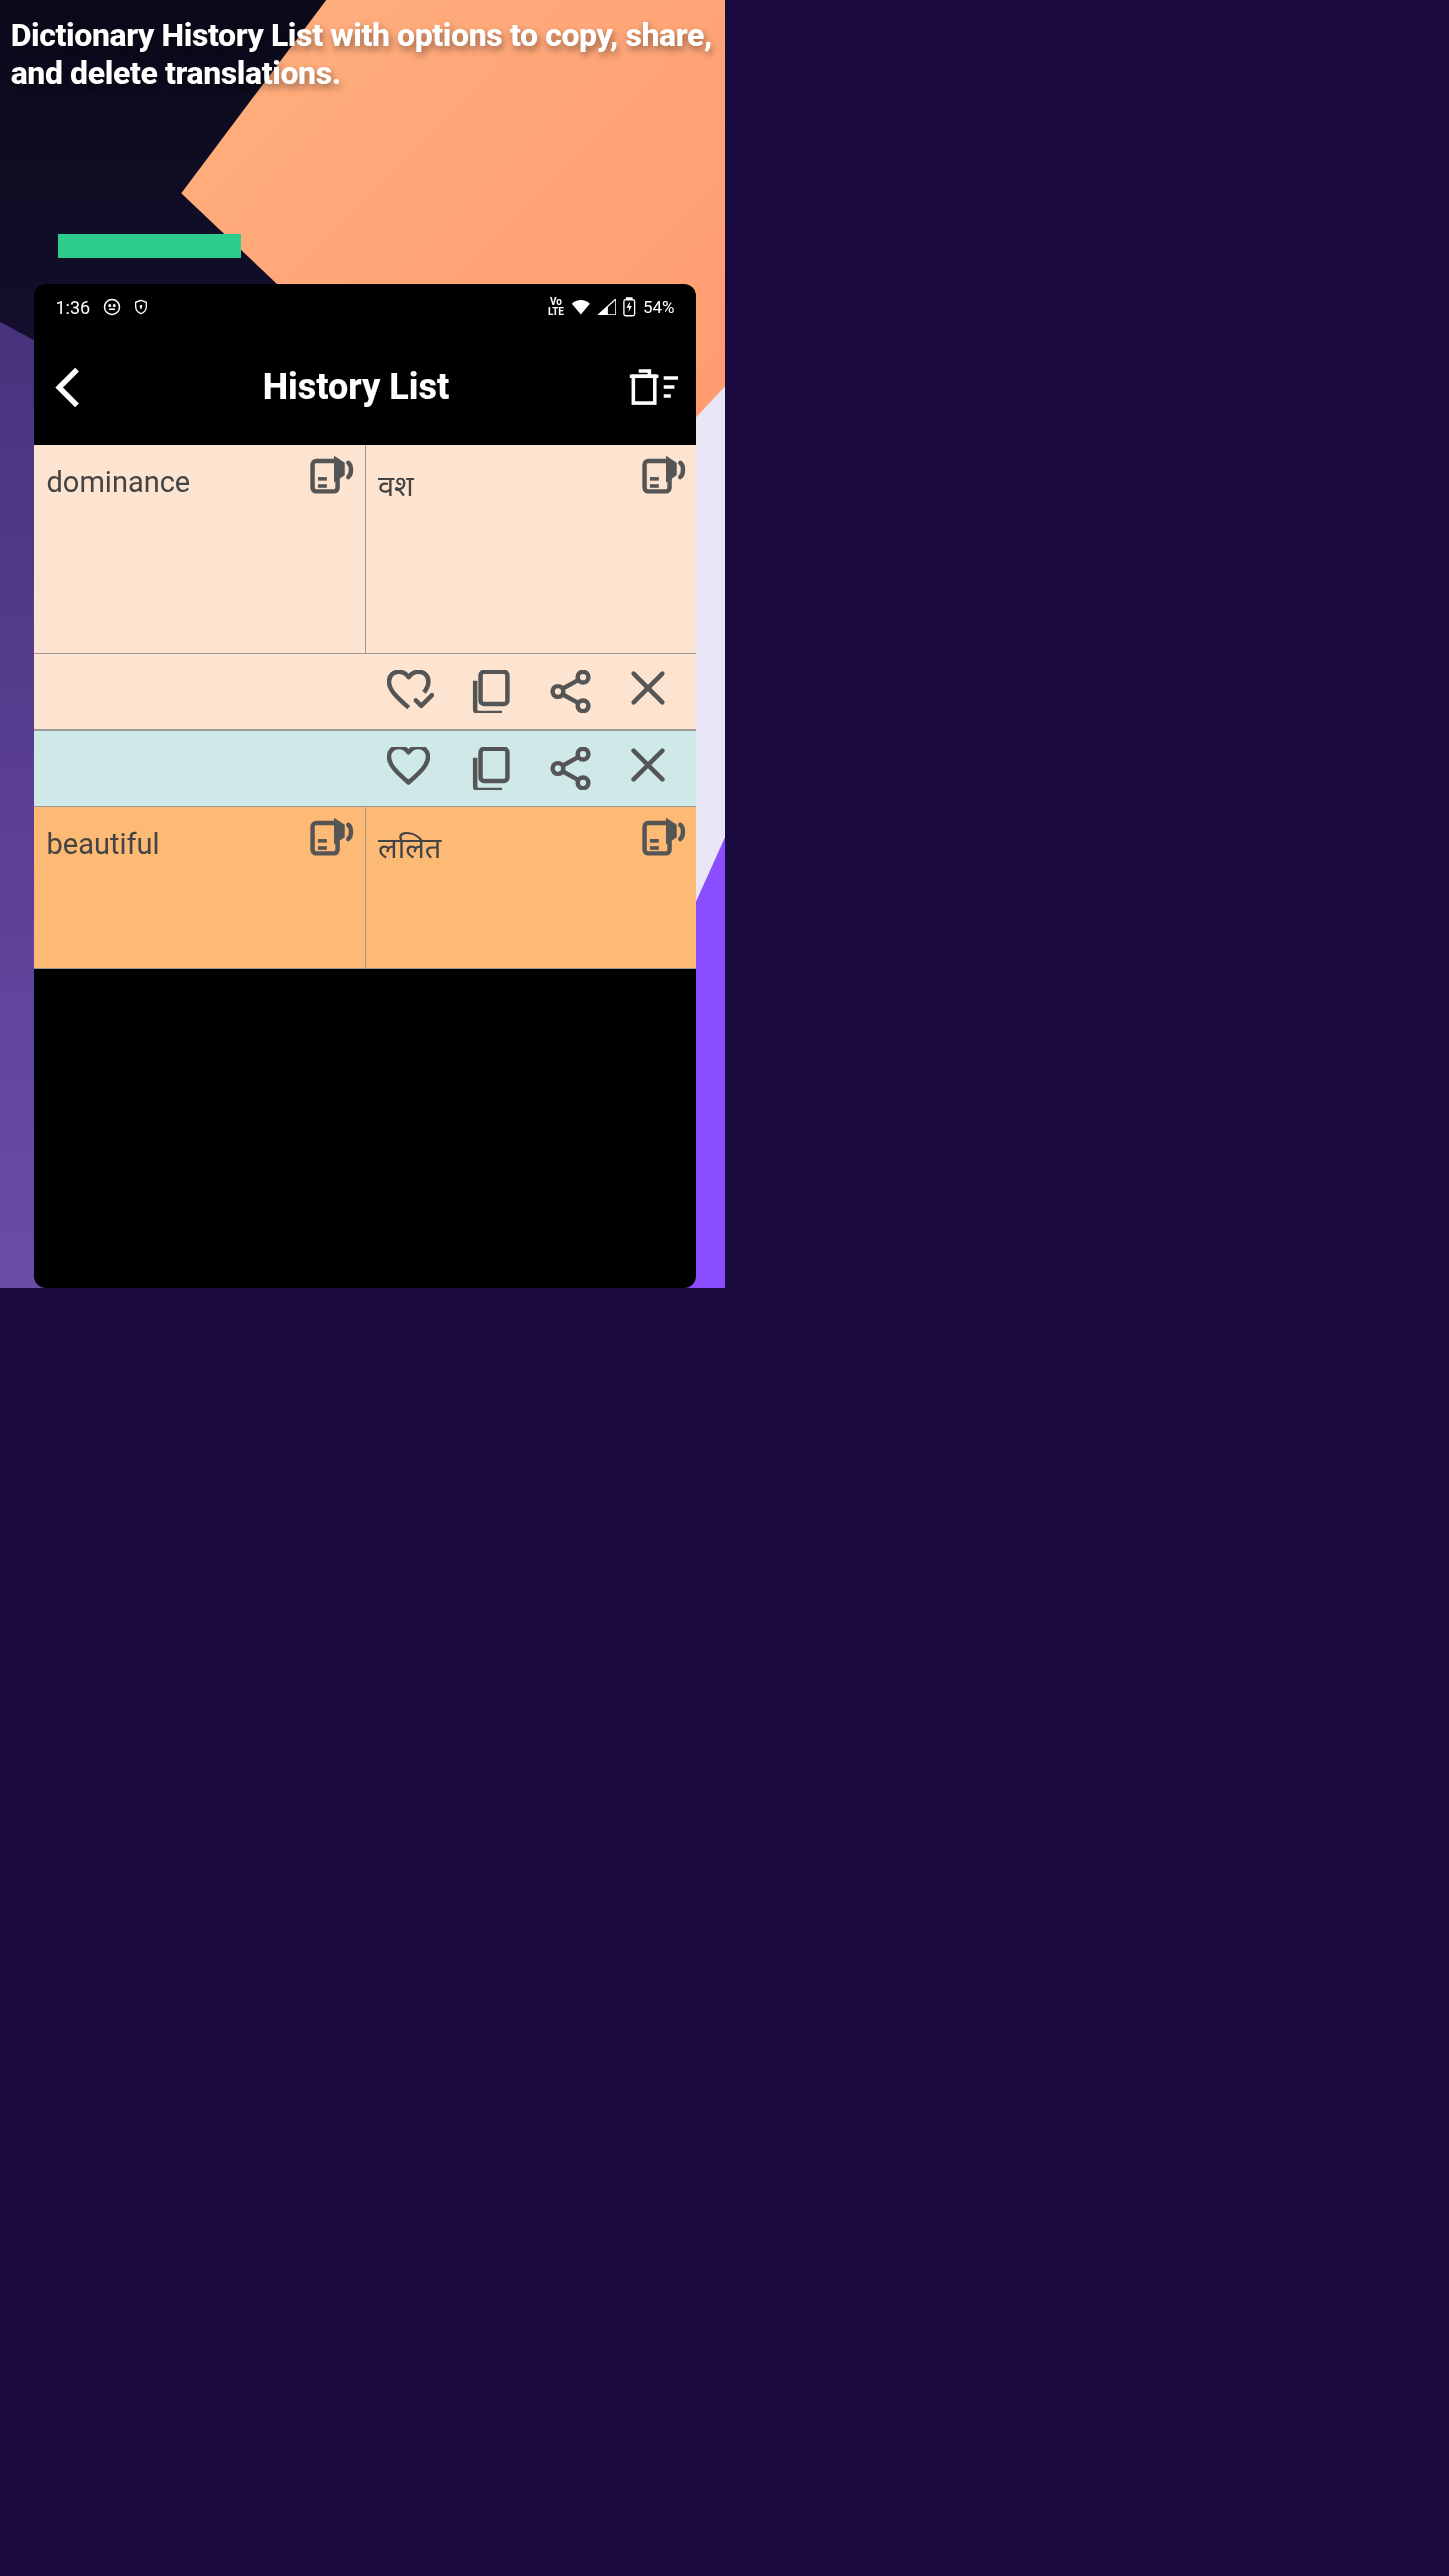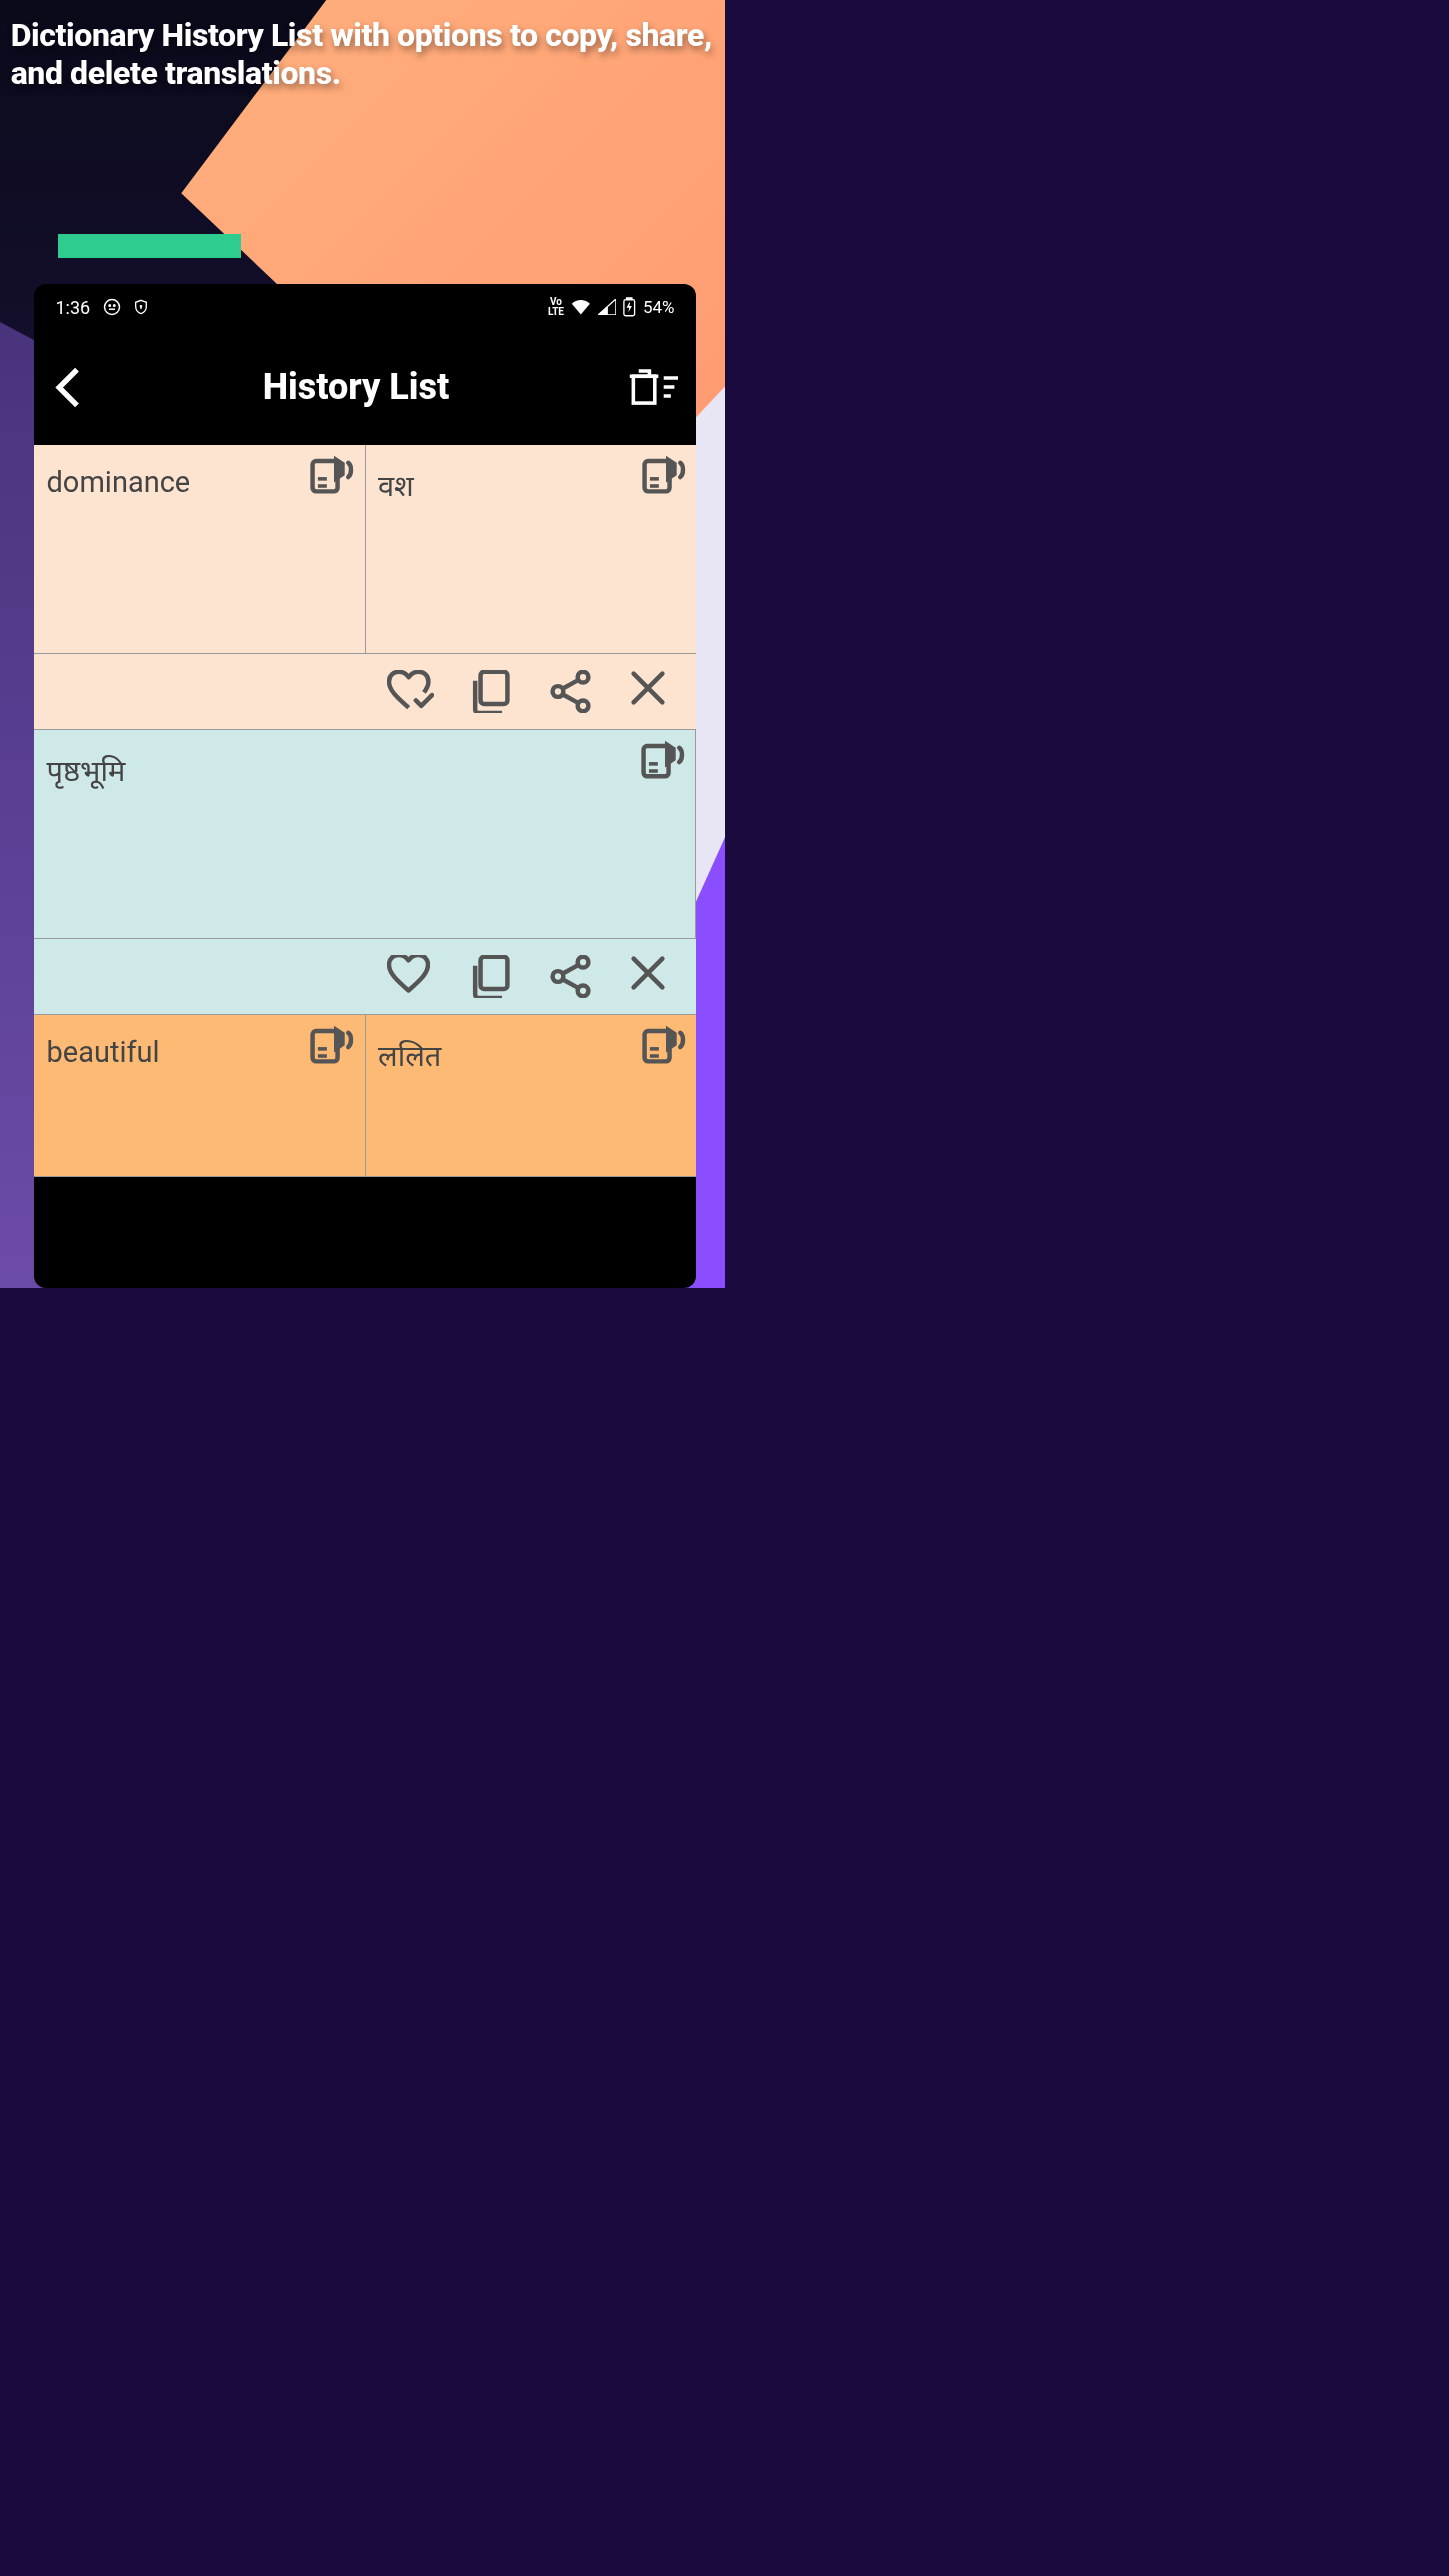--- a/index.html
+++ b/index.html
@@ -253,32 +253,20 @@
       </span>
       <span class="action-icon">
         <svg width="36" height="36" viewBox="0 0 40 40" fill="none" stroke="#555" stroke-width="5" stroke-linecap="round">
             <line x1="4" y1="4" x2="36" y2="36"></line>
             <line x1="36" y1="4" x2="4" y2="36"></line>
           </svg>
       </span>
     </div>
 
     <div class="row row-2">
-      <div class="cell">
-        <span>पृष्ठभूमि</span>
-        <span class="speak-icon">
-          <svg width="50" height="43" viewBox="0 0 56 48" fill="#555">
-              <rect x="4" y="10" width="28" height="34" rx="4" fill="none" stroke="#555" stroke-width="5"></rect>
-              <rect x="10" y="28" width="10" height="4"></rect>
-              <rect x="10" y="36" width="10" height="4"></rect>
-              <path d="M28 4v30l12-8V12z"></path>
-              <path d="M44 12c4 3 4 13 0 16" fill="none" stroke="#555" stroke-width="5" stroke-linecap="round"></path>
-            </svg>
-        </span>
-      </div>
     </div>
     <div class="actions actions-2">
       <span class="action-icon">
         <svg width="43" height="39" viewBox="0 0 48 44" fill="none" stroke="#555" stroke-width="5" stroke-linejoin="round">
             <path d="M24 40C10 28 2 20 2 11 2 4 7 0 13 0c4 0 8 2 11 6 3-4 7-6 11-6 6 0 11 4 11 11 0 9-8 17-22 29z"></path>
           </svg>
       </span>
       <span class="action-icon">
         <svg width="43" height="43" viewBox="0 0 48 48" fill="none" stroke="#555" stroke-width="5">
             <rect x="14" y="2" width="30" height="36" rx="4"></rect>

